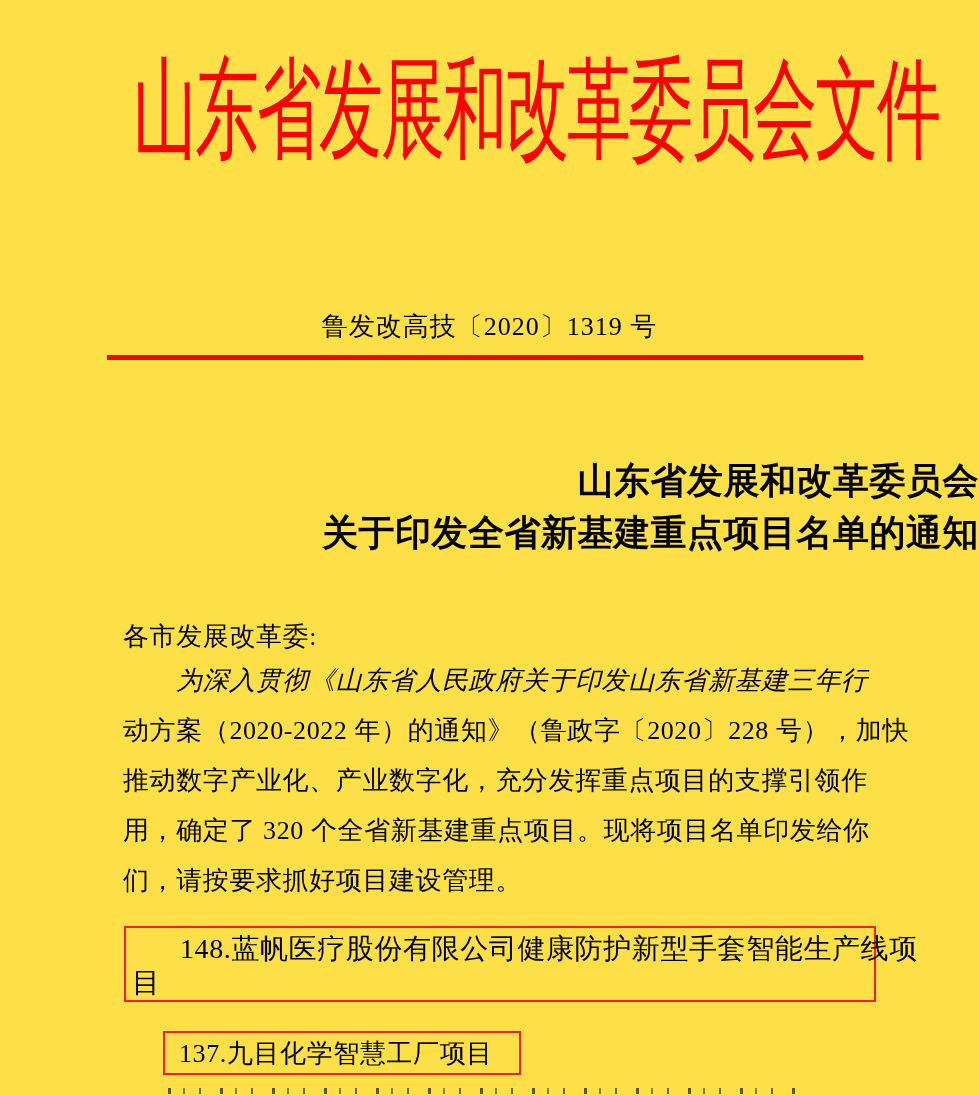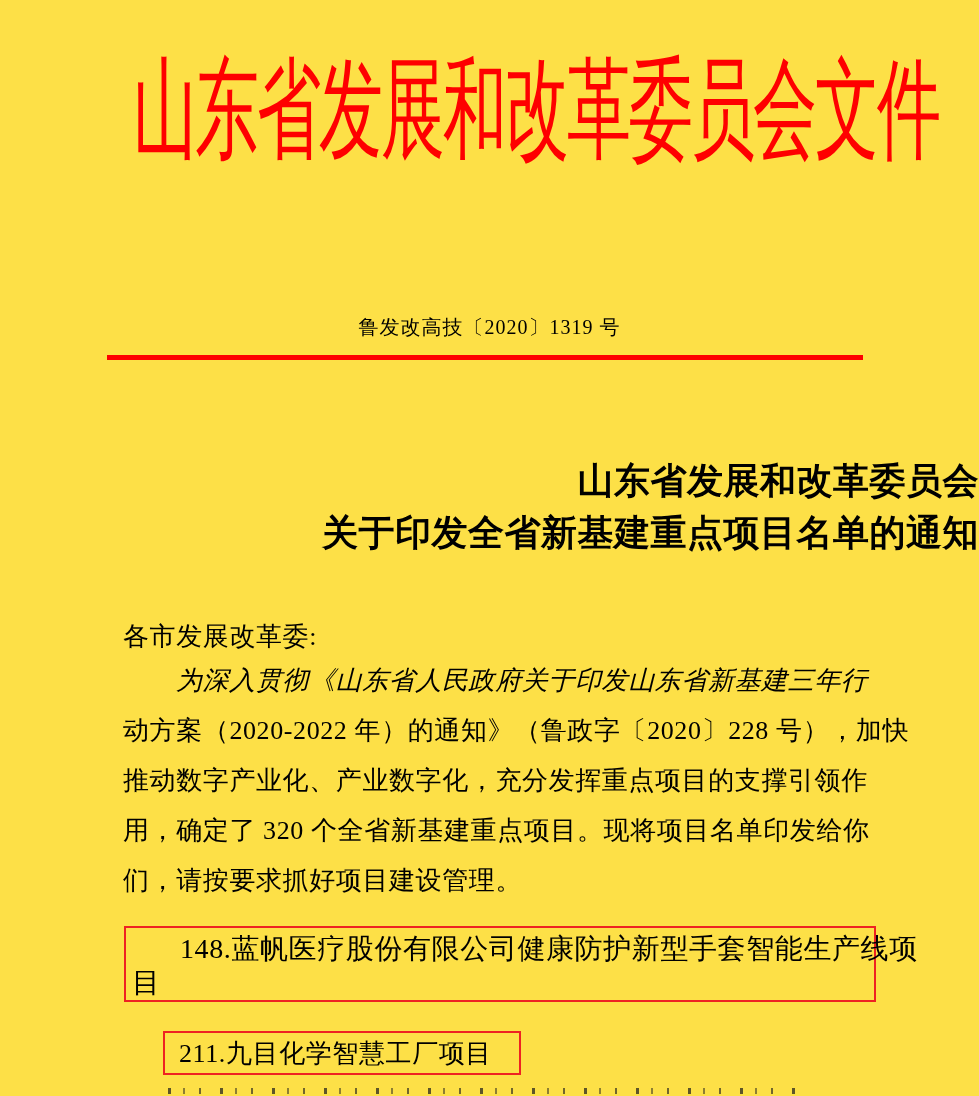--- a/index.html
+++ b/index.html
@@ -9,21 +9,21 @@
   }
   
   .banner{
     position:absolute;left:133px;top:56px;white-space:nowrap;
     font-size:64px;letter-spacing:-2px;color:#fe0000;font-weight:500;
     transform:scaleY(1.72);transform-origin:0 0;line-height:64px;
   }
   
   .docnum{
     position:absolute;left:0;top:311px;width:979px;text-align:center;
-    font-size:20px;letter-spacing:1px;line-height:32px;
+    font-size:26px;letter-spacing:1px;line-height:32px;
   }
   
   .redrule{
     position:absolute;left:107px;top:355px;width:756px;height:5px;background:#fe0000;
   }
   
   .title{
     position:absolute;left:0;top:455px;width:979px;text-align:right;
     font-size:36px;font-weight:bold;line-height:52px;letter-spacing:0.5px;
   }
@@ -80,18 +80,18 @@
   <div class="bodyline" style="top:764px;">推动数字产业化、产业数字化，充分发挥重点项目的支撑引领作</div>
   <div class="bodyline" style="top:814px;">用，确定了 320 个全省新基建重点项目。现将项目名单印发给你</div>
   <div class="bodyline" style="top:864px;">们，请按要求抓好项目建设管理。</div>
 
   <div class="hlbox1">
     <div class="l1">148.蓝帆医疗股份有限公司健康防护新型手套智能生产线项</div>
     <div class="l2">目</div>
   </div>
 
   <div class="hlbox2">
-    <span>211.九目化学智慧工厂项目</span>
+    <span>137.九目化学智慧工厂项目</span>
   </div>
 
   <div class="clipped"></div>
 
 </div>
 
 </body></html>

